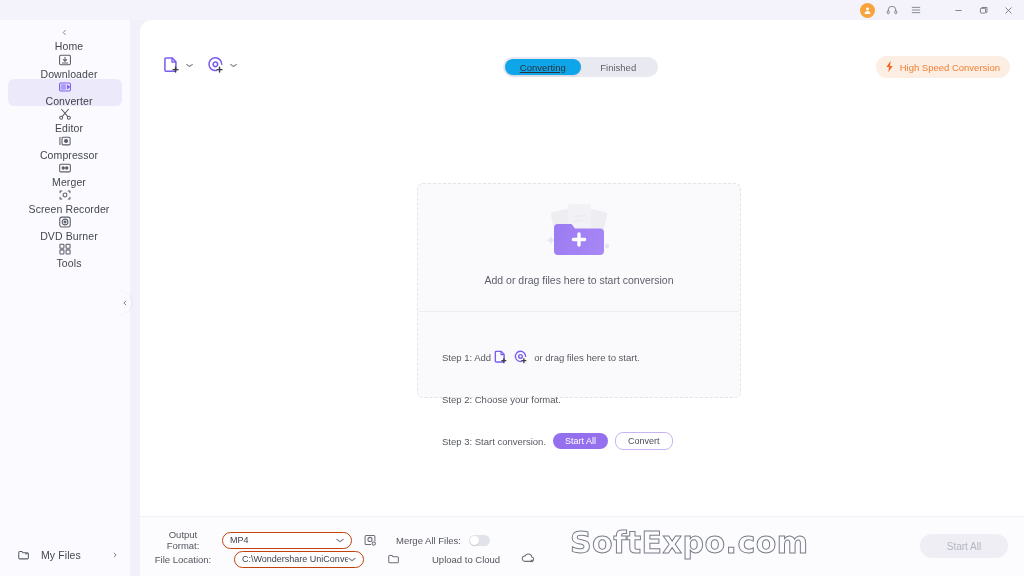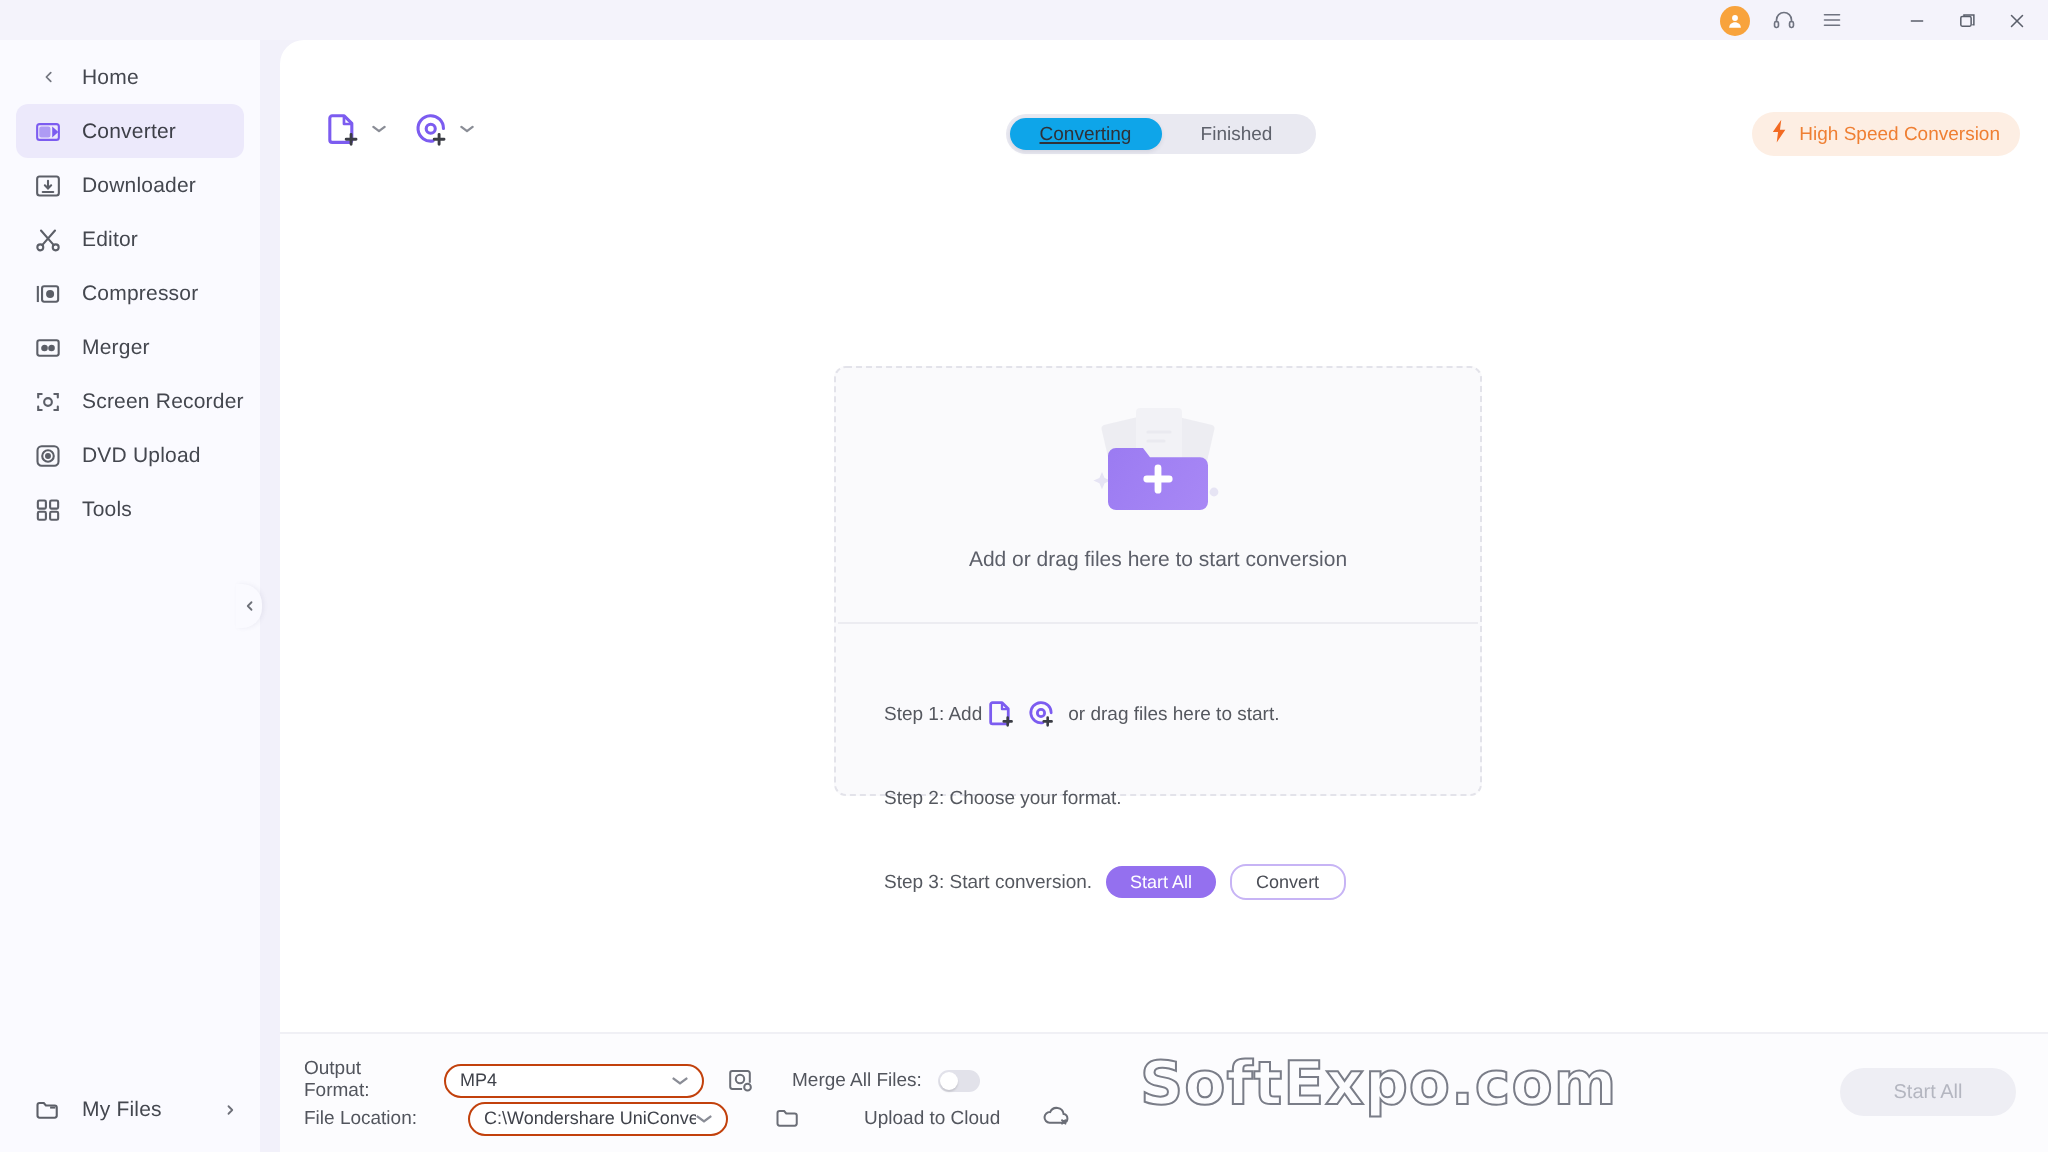--- a/index.html
+++ b/index.html
@@ -62,20 +62,21 @@
   .nav-item {
     display: flex;
     align-items: center;
     height: 27px;
     margin: 0 8px;
     padding-left: 8px;
     border-radius: 6px;
     box-sizing: border-box;
     color: #44474f;
     font-size: 10.5px;
+    flex-direction: column;
   }
   .nav-item.active {
     background: #ece9fb;
     color: #3d3f48;
   }
   .nav-item.home { color: #44474f; }
   .nav-ico {
     width: 16px; height: 16px;
     display: flex; align-items: center; justify-content: center;
     margin-right: 9px;
@@ -234,21 +235,21 @@
     background: #fcfcfe;
     border-top: 1px solid #f0f0f5;
     box-sizing: border-box;
   }
   .bb-row {
     position: absolute;
     display: flex; align-items: center;
     font-size: 9.5px;
     color: #52555d;
   }
-  .bb-label { width: 62px; text-align: left; margin-right: 8px; color: #52555d; }
+  .bb-label { width: 62px; text-align: center; margin-right: 8px; color: #52555d; }
   .select {
     width: 130px; height: 17px;
     background: #ffffff;
     border: 1px solid #c2410c;
     border-radius: 9px;
     display: flex; align-items: center;
     padding: 0 7px;
     box-sizing: border-box;
     font-size: 9px;
     color: #3f424a;
@@ -356,40 +357,40 @@
 
       <div class="nav-item home">
         <span class="back-chev">
           <svg width="7" height="7" viewBox="0 0 16 16" fill="none" stroke="currentColor" stroke-width="2" stroke-linecap="round" stroke-linejoin="round">
               <polyline points="10,3 5,8 10,13"></polyline>
             </svg>
         </span>
         <span class="nav-label">Home</span>
       </div>
 
+      <div class="nav-item">
+        <span class="nav-ico">
+          <svg width="14" height="14" viewBox="0 0 16 16" fill="none" stroke="currentColor" stroke-width="1.2" stroke-linecap="round">
+            <rect x="1.8" y="2.6" width="12.4" height="10.8" rx="1.4"></rect>
+            <path d="M8 5v4.2M6.2 7.6L8 9.4l1.8-1.8"></path>
+              <line x1="5" y1="11.4" x2="11" y2="11.4"></line>
+          </svg>
+        </span>
+        <span class="nav-label">Downloader</span>
+      </div>
+
       <div class="nav-item active">
         <span class="nav-ico">
           <svg width="14" height="14" viewBox="0 0 16 16" fill="none" stroke="currentColor" stroke-width="1.2">
             <rect x="1.8" y="3.5" width="12.4" height="9" rx="1.4"></rect>
             <rect x="3.6" y="5.4" width="5.2" height="5.2" rx=".6" fill="currentColor" opacity=".55"></rect>
             <path d="M11 6.2l2 1.8-2 1.8z" fill="currentColor"></path>
           </svg>
         </span>
         <span class="nav-label">Converter</span>
-      </div>
-
-      <div class="nav-item">
-        <span class="nav-ico">
-          <svg width="14" height="14" viewBox="0 0 16 16" fill="none" stroke="currentColor" stroke-width="1.2" stroke-linecap="round">
-            <rect x="1.8" y="2.6" width="12.4" height="10.8" rx="1.4"></rect>
-            <path d="M8 5v4.2M6.2 7.6L8 9.4l1.8-1.8"></path>
-              <line x1="5" y1="11.4" x2="11" y2="11.4"></line>
-          </svg>
-        </span>
-        <span class="nav-label">Downloader</span>
       </div>
 
       <div class="nav-item">
         <span class="nav-ico">
           <svg width="14" height="14" viewBox="0 0 16 16" fill="none" stroke="currentColor" stroke-width="1.2" stroke-linecap="round">
             <circle cx="3.6" cy="12.2" r="1.7"></circle>
               <circle cx="12.4" cy="12.2" r="1.7"></circle>
             <line x1="4.7" y1="10.9" x2="12" y2="2.6"></line>
               <line x1="11.3" y1="10.9" x2="4" y2="2.6"></line>
           </svg>
@@ -430,21 +431,21 @@
       </div>
 
       <div class="nav-item">
         <span class="nav-ico">
           <svg width="14" height="14" viewBox="0 0 16 16" fill="none" stroke="currentColor" stroke-width="1.2">
             <rect x="2" y="2.4" width="12" height="11.2" rx="2.4"></rect>
             <circle cx="8" cy="8" r="3.3"></circle>
               <circle cx="8" cy="8" r="1.1" fill="currentColor"></circle>
           </svg>
         </span>
-        <span class="nav-label">DVD Upload</span>
+        <span class="nav-label">DVD Burner</span>
       </div>
 
       <div class="nav-item">
         <span class="nav-ico">
           <svg width="14" height="14" viewBox="0 0 16 16" fill="none" stroke="currentColor" stroke-width="1.2">
             <rect x="2.2" y="2.6" width="4.6" height="4.6" rx=".8"></rect>
             <rect x="9.2" y="2.6" width="4.6" height="4.6" rx=".8"></rect>
             <rect x="2.2" y="9" width="4.6" height="4.6" rx=".8"></rect>
             <rect x="9.2" y="9" width="4.6" height="4.6" rx=".8"></rect>
           </svg>

